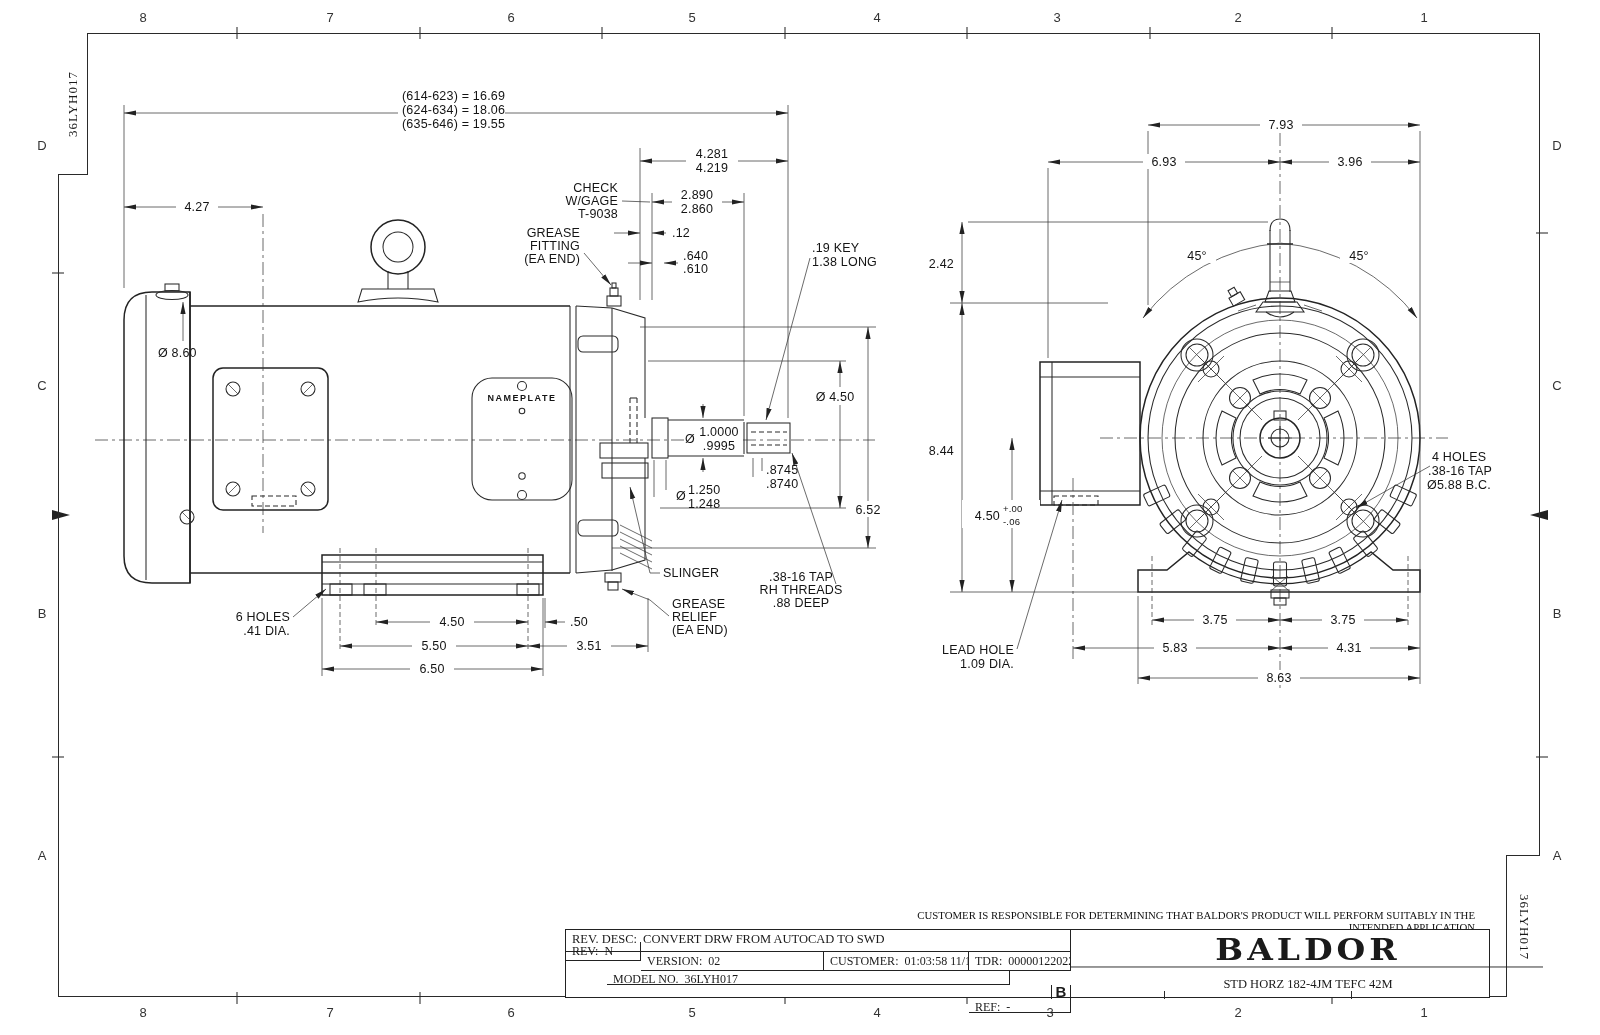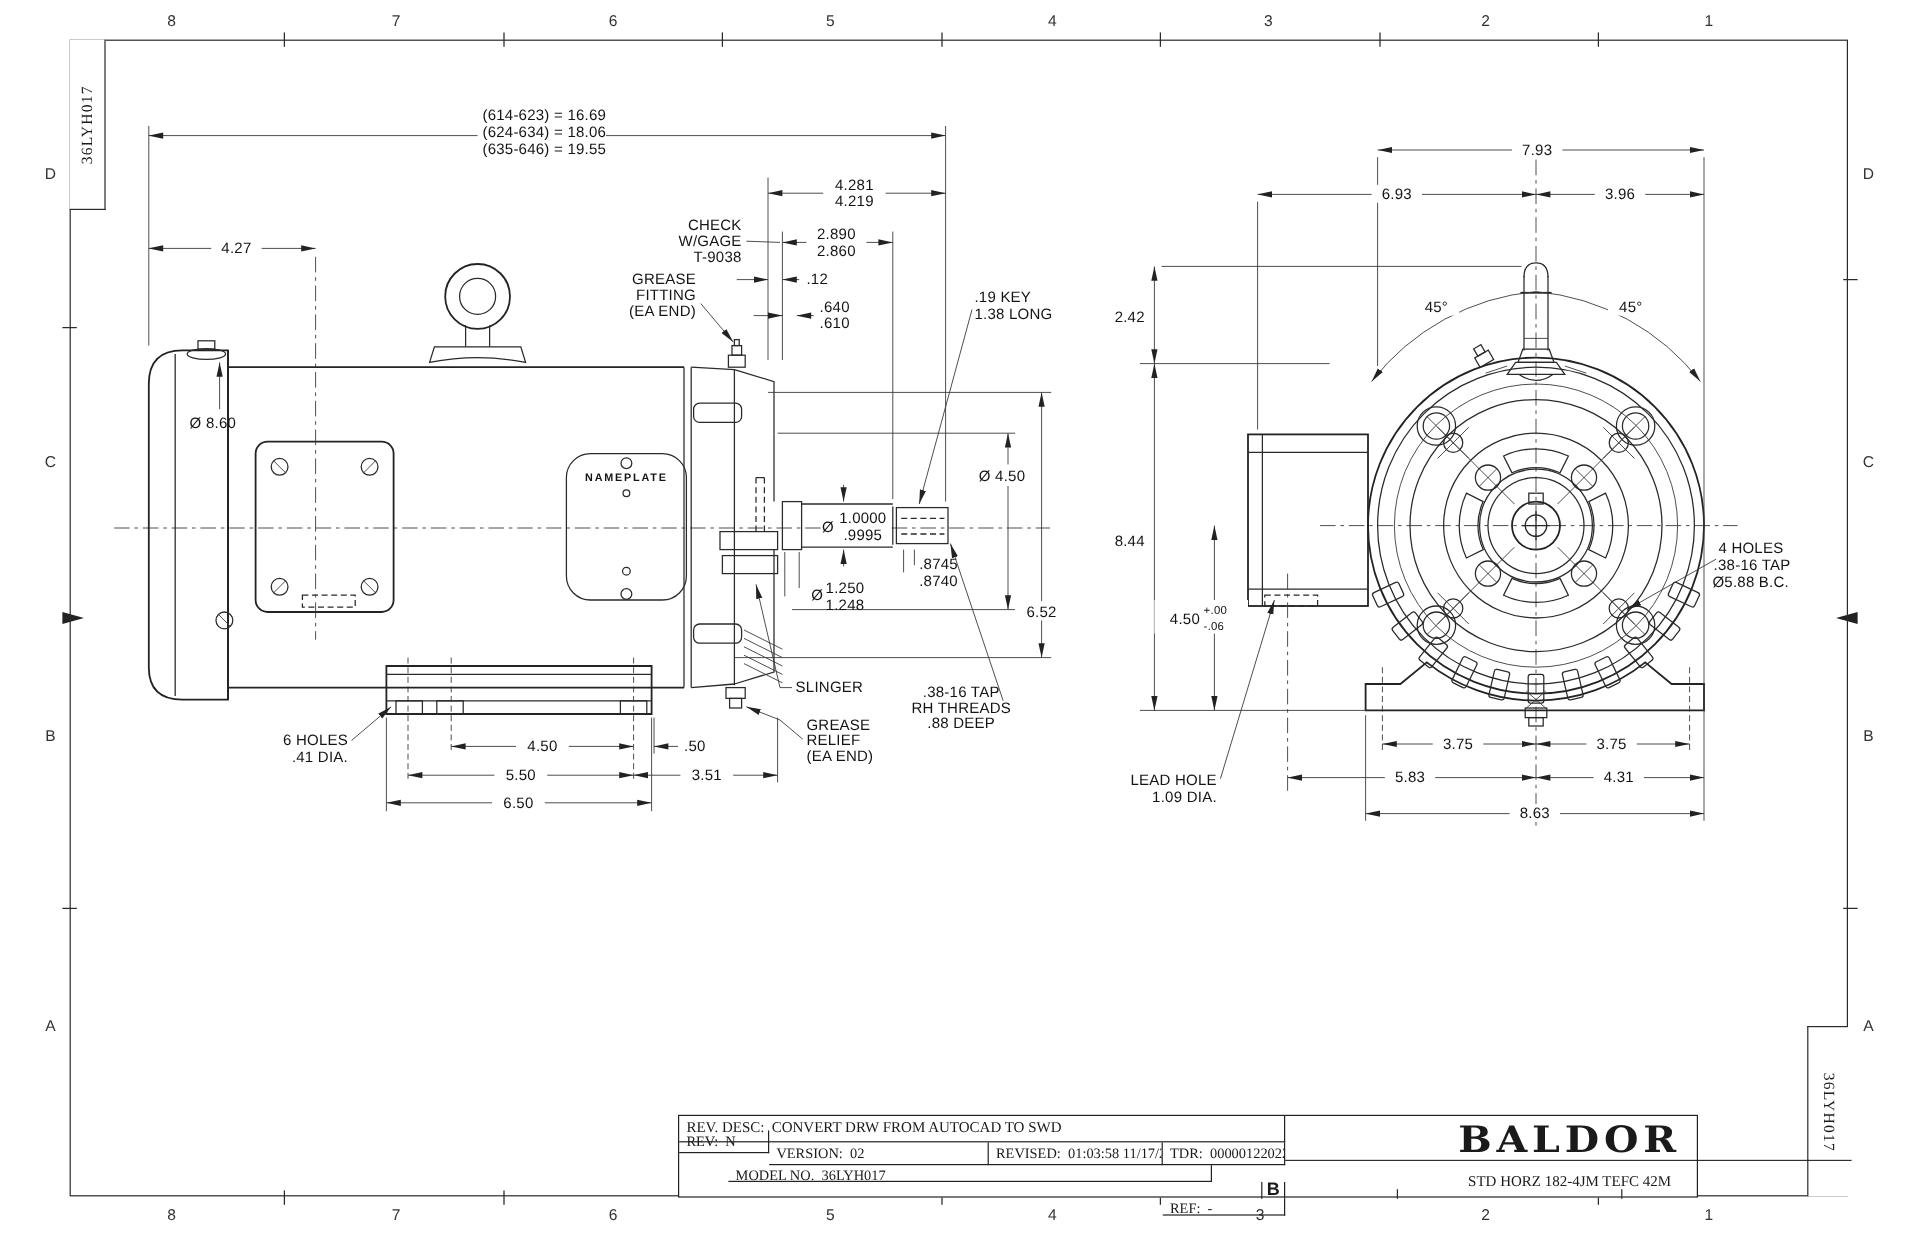--- a/index.html
+++ b/index.html
@@ -7,21 +7,21 @@
          font-family:"Liberation Sans",sans-serif;color:#1a1a1a;}
   .stage svg{position:absolute;left:0;top:0;}
   .frame{position:absolute;left:58px;top:33px;width:1482px;height:964px;border:1.6px solid #2a2a2a;box-sizing:border-box;}
   .zone{position:absolute;font-size:13px;color:#333;transform:translate(-50%,-50%);}
   .docbox{position:absolute;border:1.4px solid #2a2a2a;box-sizing:border-box;display:flex;align-items:center;justify-content:center;background:#fff;}
   .docbox span{font-family:"Liberation Serif",serif;font-size:13px;letter-spacing:1px;white-space:nowrap;}
   .rot-up{transform:rotate(-90deg);}
   .rot-down{transform:rotate(90deg);}
   .disclaimer{position:absolute;left:875px;top:909px;width:600px;text-align:right;
               font-family:"Liberation Serif",serif;font-size:10.8px;color:#111;}
-  .tb{position:absolute;left:565px;top:929px;width:850px;height:69px;border:1.6px solid #222;box-sizing:border-box;background:#fff;font-family:"Liberation Serif",serif;font-size:12px;}
+  .tb{position:absolute;left:565px;top:929px;width:925px;height:69px;border:1.6px solid #222;box-sizing:border-box;background:#fff;font-family:"Liberation Serif",serif;font-size:12px;}
   .cell{position:absolute;box-sizing:border-box;border-right:1.2px solid #222;border-bottom:1.2px solid #222;padding:2px 4px 0 6px;white-space:nowrap;overflow:hidden;}
   .cell.nb{border-bottom:none;}
   .cell.nr{border-right:none;}
   .lbl{margin-right:6px;}
   .brand{font-weight:bold;font-size:33px;letter-spacing:4px;text-align:center;line-height:36px;
          font-family:"DejaVu Serif",serif;transform:scaleY(.92);}
   .desc{text-align:center;font-size:12.5px;padding-top:8px;}
   .sizeB{font-family:"Liberation Sans",sans-serif;font-weight:bold;font-size:15px;text-align:center;padding:0;}
   .tick{position:absolute;background:#2a2a2a;}
   text{font-family:"Liberation Sans",sans-serif;font-size:12.5px;fill:#141414;letter-spacing:.2px;}
@@ -507,33 +507,34 @@
 <div class="zone" style="left:1557px;top:613px">B</div>
 <div class="zone" style="left:1557px;top:855px">A</div>
 
 <div class="docbox" style="left:58px;top:33px;width:30px;height:142px;border-top:none;border-left:none;">
   <span class="rot-up">36LYH017</span>
 </div>
 <div class="docbox" style="left:1506px;top:855px;width:34px;height:142px;border-right:none;border-bottom:none;">
   <span class="rot-down">36LYH017</span>
 </div>
 
+<div class="disclaimer">CUSTOMER IS RESPONSIBLE FOR DETERMINING THAT BALDOR'S PRODUCT WILL PERFORM SUITABLY IN THE INTENDED APPLICATION</div>
 
 <div class="tb">
   <div class="cell" style="left:0;top:0;width:505px;height:22px;font-size:12.5px;">
     <span class="lbl">REV. DESC:</span><span>CONVERT DRW FROM AUTOCAD TO SWD</span>
   </div>
   <div class="cell" style="left:0;top:12px;width:75px;height:19px;">
     <span class="lbl">REV:</span><span>N</span>
   </div>
   <div class="cell" style="left:75px;top:22px;width:183px;height:19px;">
     <span class="lbl">VERSION:</span><span>02</span>
   </div>
   <div class="cell" style="left:258px;top:22px;width:145px;height:19px;">
-    <span class="lbl">REVISED:</span><span>01:03:58 11/17/2023</span>
+    <span class="lbl">CUSTOMER:</span><span>01:03:58 11/17/2023</span>
   </div>
   <div class="cell nr" style="left:403px;top:22px;width:102px;height:19px;border-right:1.2px solid #222;">
     <span class="lbl">TDR:</span><span>000001220227</span>
   </div>
   <div class="cell" style="left:0;top:41px;width:403px;height:14px;line-height:12px;margin-left:41px;">
     <span class="lbl">MODEL NO.</span><span>36LYH017</span>
   </div>
   <div class="cell" style="left:403px;top:41px;width:102px;height:14px;line-height:12px;margin-top:28px;">
     <span class="lbl">REF:</span><span>-</span>
   </div>

